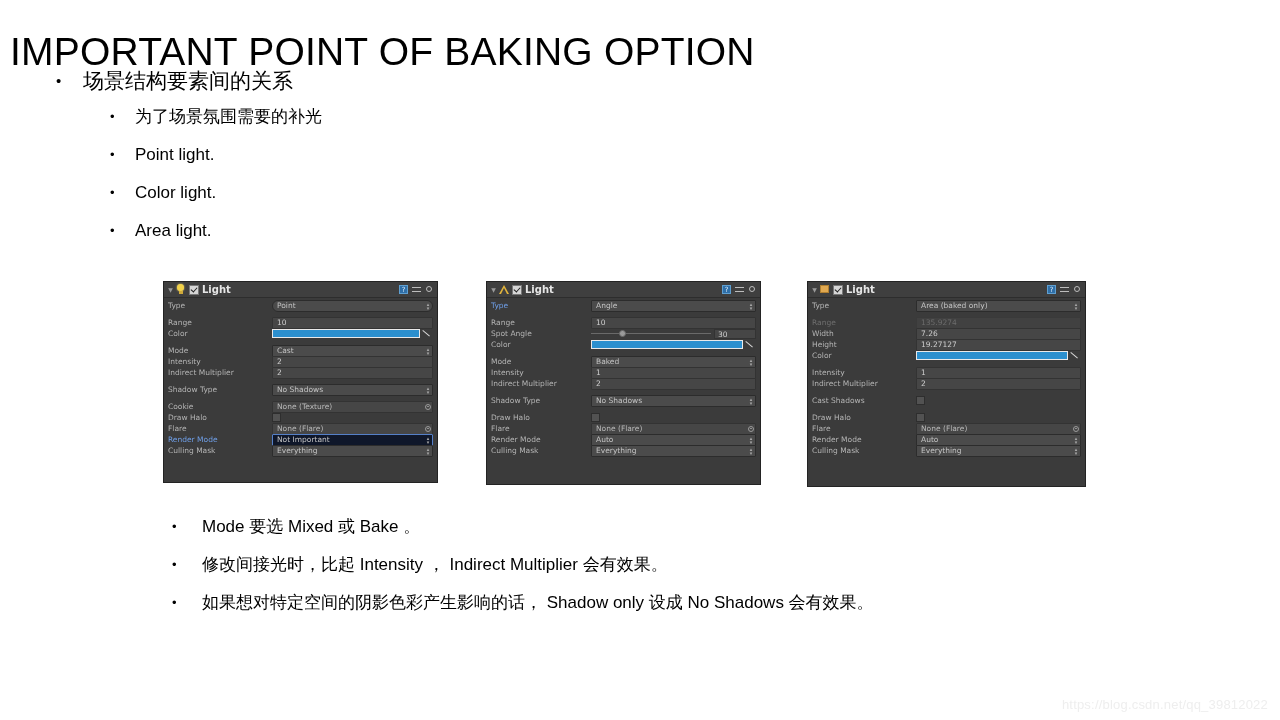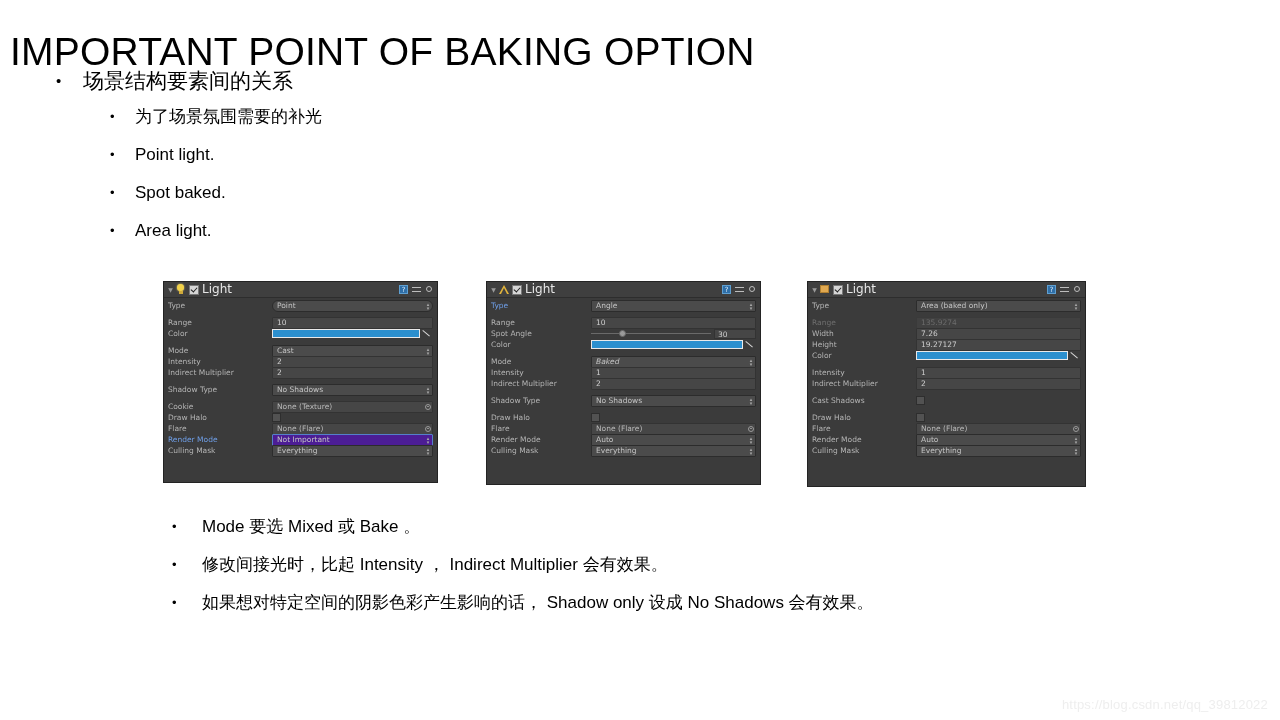--- a/index.html
+++ b/index.html
@@ -161,22 +161,22 @@
     top: 0.5px;
     width: 3px;
     height: 5px;
     border: solid #1d1d1d;
     border-width: 0 1.4px 1.4px 0;
     transform: rotate(42deg);
   }
   .comp-name {
     flex: 1 1 auto;
     color: #e6e6e6;
-    font-size: 12px;
-    font-weight: normal;
+    font-size: 10px;
+    font-weight: bold;
     line-height: 15px;
     white-space: nowrap;
   }
   .header-icons {
     flex: 0 0 auto;
     display: flex;
     align-items: center;
     gap: 4px;
   }
   .hicon { width: 9px; height: 9px; position: relative; }
@@ -245,21 +245,21 @@
   .popup {
     background: #4b4b4b;
     border: 1px solid #2c2c2c;
     border-radius: 1px;
     padding: 0 10px 0 4px;
     color: #c4c4c4;
     line-height: 10px;
     overflow: hidden;
     white-space: nowrap;
   }
-  .popup.hlbox { border-color: #5580c8; background: #4c1d95; }
+  .popup.hlbox { border-color: #5580c8; background: #0f172a; }
   .popup .arrow {
     position: absolute;
     right: 3px;
     top: 1px;
     width: 4px;
     height: 8px;
     color: #a8a8a8;
     font-size: 5px;
     line-height: 4px;
     text-align: center;
@@ -406,21 +406,21 @@
     <li class="bullet-row lvl2">
       <span class="bullet-dot">•</span>
       <span class="bullet-text">为了场景氛围需要的补光</span>
     </li>
     <li class="bullet-row lvl2">
       <span class="bullet-dot">•</span>
       <span class="bullet-text">Point light.</span>
     </li>
     <li class="bullet-row lvl2">
       <span class="bullet-dot">•</span>
-      <span class="bullet-text">Spot baked.</span>
+      <span class="bullet-text">Color light.</span>
     </li>
     <li class="bullet-row lvl2">
       <span class="bullet-dot">•</span>
       <span class="bullet-text">Area light.</span>
     </li>
   </ul>
 
 <div id="inspector-container">
     <div class="inspector" style="left: 163px; top: 281px; width: 275px; height: 202px;">
       <div class="insp-header">
@@ -579,21 +579,21 @@
             <span class="swatch-wrap">
               <span class="swatch" style="background: rgb(43, 143, 206);"></span>
               <span class="eyedrop"></span>
             </span>
           </span>
         </div>
         <div class="row spacer"></div>
         <div class="row">
           <span class="lbl" style="width: 100px;">Mode</span>
           <span class="fld">
-            <span class="popup" style="width: 100%; height: 10px; font-style: italic;"><span>Baked</span><span class="arrow">
+            <span class="popup" style="width: 100%; height: 10px;"><span>Baked</span><span class="arrow">
                 <span>▴</span>
                 <span>▾</span>
               </span></span>
           </span>
         </div>
         <div class="row">
           <span class="lbl" style="width: 100px;">Intensity</span>
           <span class="fld">
             <span class="numfield" style="width: 100%; height: 10px;">1</span>
           </span>

